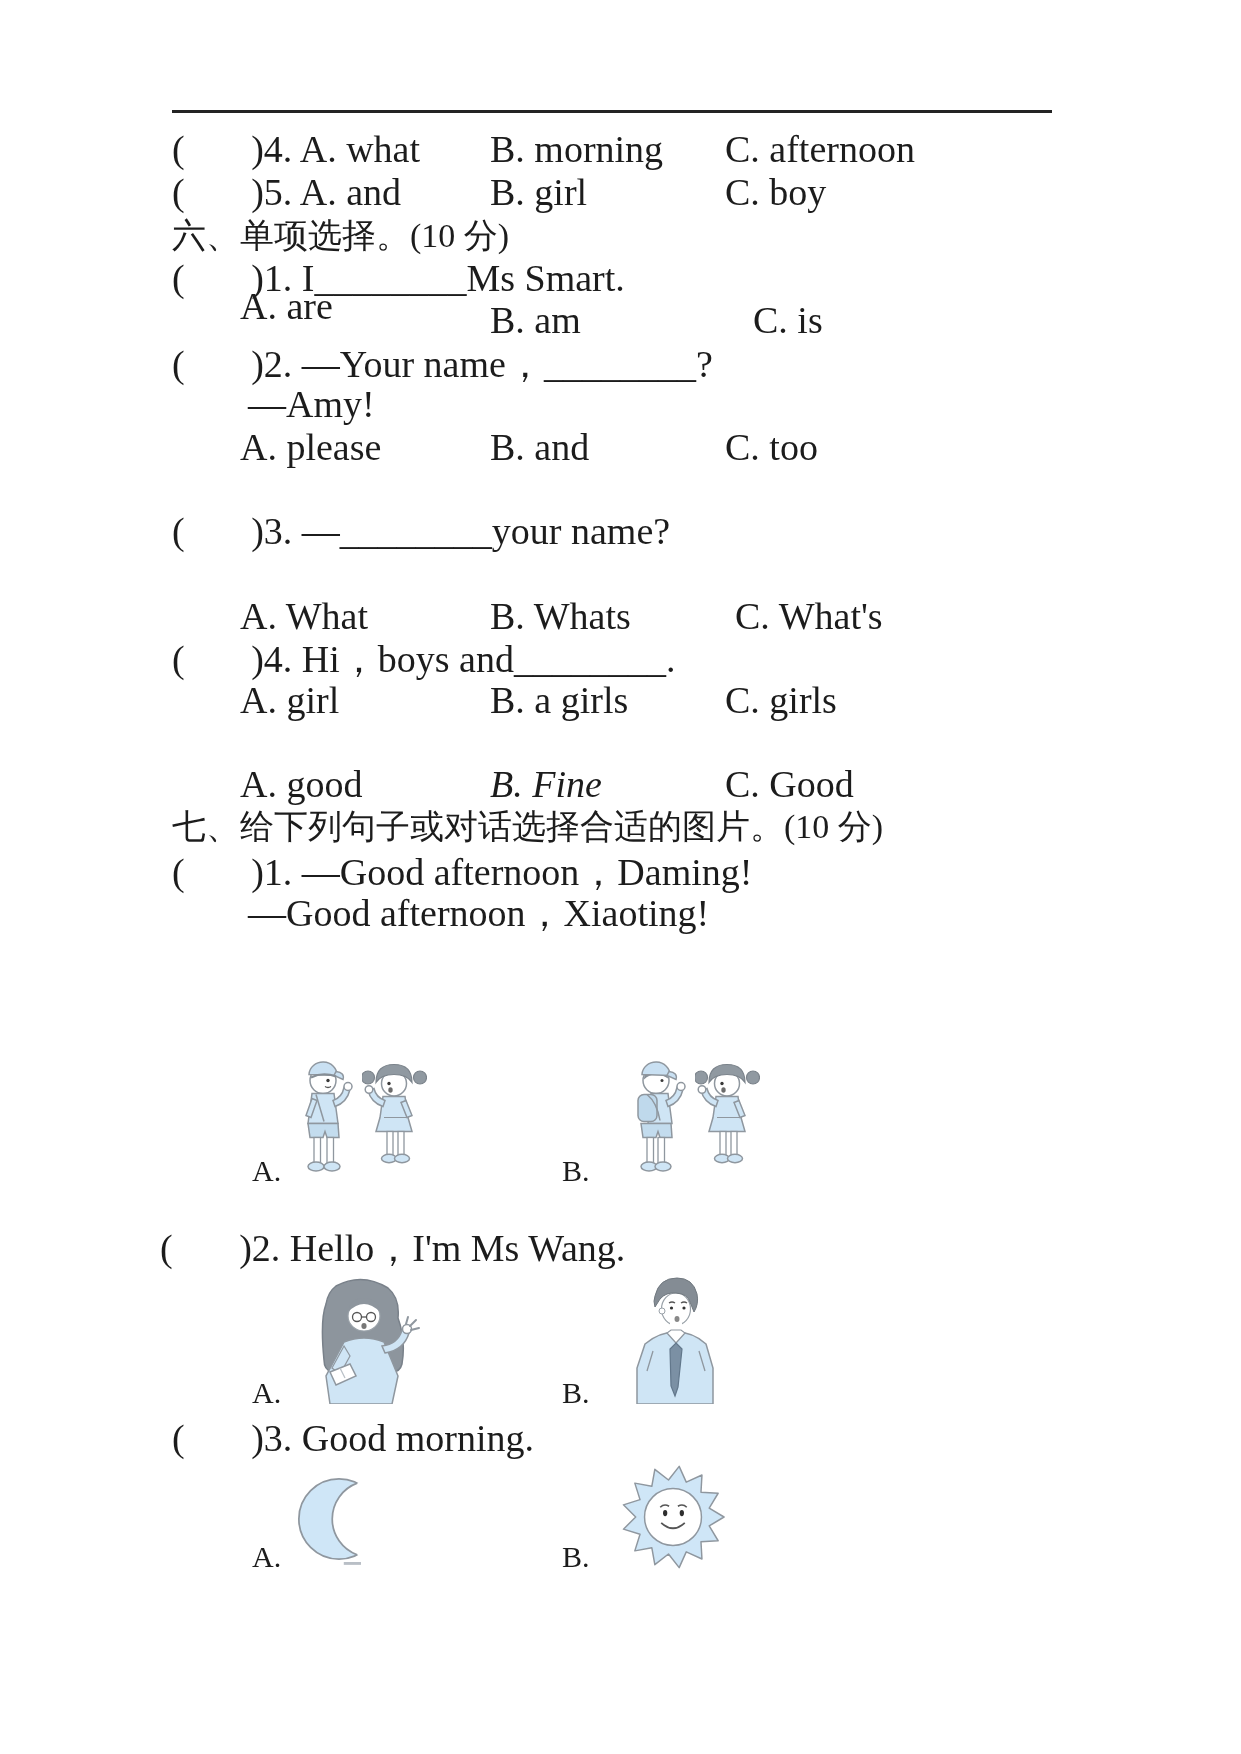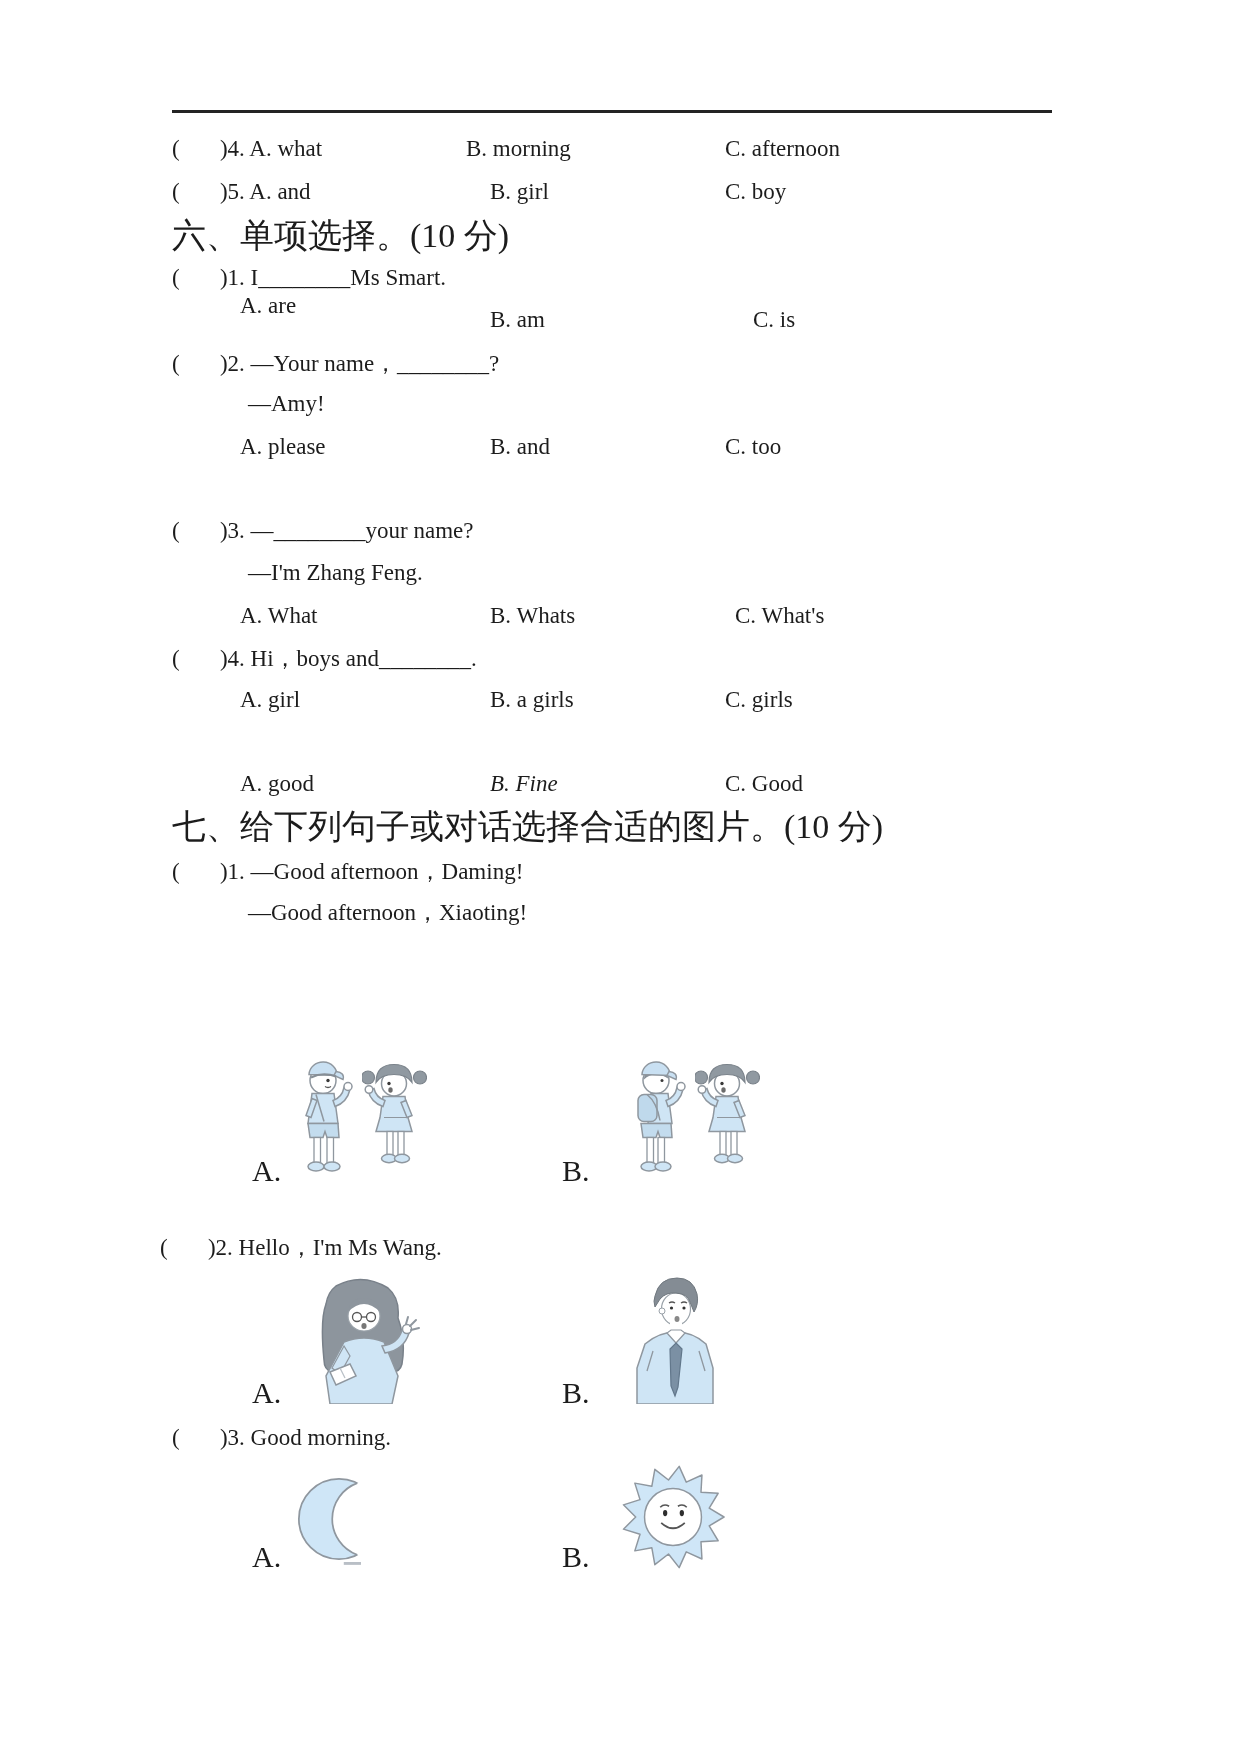--- a/index.html
+++ b/index.html
@@ -1,20 +1,20 @@
 <!DOCTYPE html>
 <html><head>
 <meta charset="utf-8">
 <style>
   html,body{margin:0;padding:0;background:#ffffff;}
   .page{
     position:relative;width:1241px;height:1754px;background:#fff;overflow:hidden;
     font-family:"Liberation Serif","DejaVu Serif",serif;color:#1c1c1c;
   }
-  .t{position:absolute;font-size:23px;line-height:42px;white-space:pre;}
+  .t{position:absolute;font-size:38px;line-height:42px;white-space:pre;}
   .cjk{font-size:34px;}
   .lbl{font-size:30px;}
   .divider{position:absolute;background:#232323;}
   .fig{position:absolute;}
   svg{display:block;}
 </style>
 </head>
 <body>
 
 <svg width="0" height="0" style="position:absolute" aria-hidden="true">
@@ -72,42 +72,41 @@
       <ellipse cx="40" cy="106" rx="7.5" ry="4.2" fill="#cfe5f5" stroke="#8f979f" stroke-width="1.5"></ellipse>
     </symbol>
   </defs>
 </svg>
 
 <div class="page">
 
   <div class="divider" style="left:172px;top:110px;width:880px;height:3px;"></div>
 
   <span class="t" style="left:172px;top:128px;">(       )4. A. what</span>
-  <span class="t" style="left:466px;top:128px;">B. morning</span>
+  <span class="t" style="left:490px;top:128px;">B. morning</span>
   <span class="t" style="left:725px;top:128px;">C. afternoon</span>
 
   <span class="t" style="left:172px;top:171px;">(       )5. A. and</span>
   <span class="t" style="left:490px;top:171px;">B. girl</span>
   <span class="t" style="left:725px;top:171px;">C. boy</span>
 
   <span class="t cjk" style="left:172px;top:215px;">六、单项选择。(10 分)</span>
 
   <span class="t" style="left:172px;top:257px;">(       )1. I________Ms Smart.</span>
   <span class="t" style="left:240px;top:285px;">A. are</span>
   <span class="t" style="left:490px;top:299px;">B. am</span>
   <span class="t" style="left:725px;top:299px;margin-left:28px;">C. is</span>
 
   <span class="t" style="left:172px;top:343px;">(       )2. —Your name，________?</span>
   <span class="t" style="left:248px;top:383px;">—Amy!</span>
   <span class="t" style="left:240px;top:426px;">A. please</span>
   <span class="t" style="left:490px;top:426px;">B. and</span>
   <span class="t" style="left:725px;top:426px;">C. too</span>
 
   <span class="t" style="left:172px;top:510px;">(       )3. —________your name?</span>
-  <span class="t" style="left:248px;top:552px;">—I'm Zhang Feng.</span>
   <span class="t" style="left:240px;top:595px;">A. What</span>
   <span class="t" style="left:490px;top:595px;">B. Whats</span>
   <span class="t" style="left:735px;top:595px;">C. What's</span>
 
   <span class="t" style="left:172px;top:638px;">(       )4. Hi，boys and________.</span>
   <span class="t" style="left:240px;top:679px;">A. girl</span>
   <span class="t" style="left:490px;top:679px;">B. a girls</span>
   <span class="t" style="left:725px;top:679px;">C. girls</span>
 
   <span class="t" style="left:240px;top:763px;">A. good</span>

